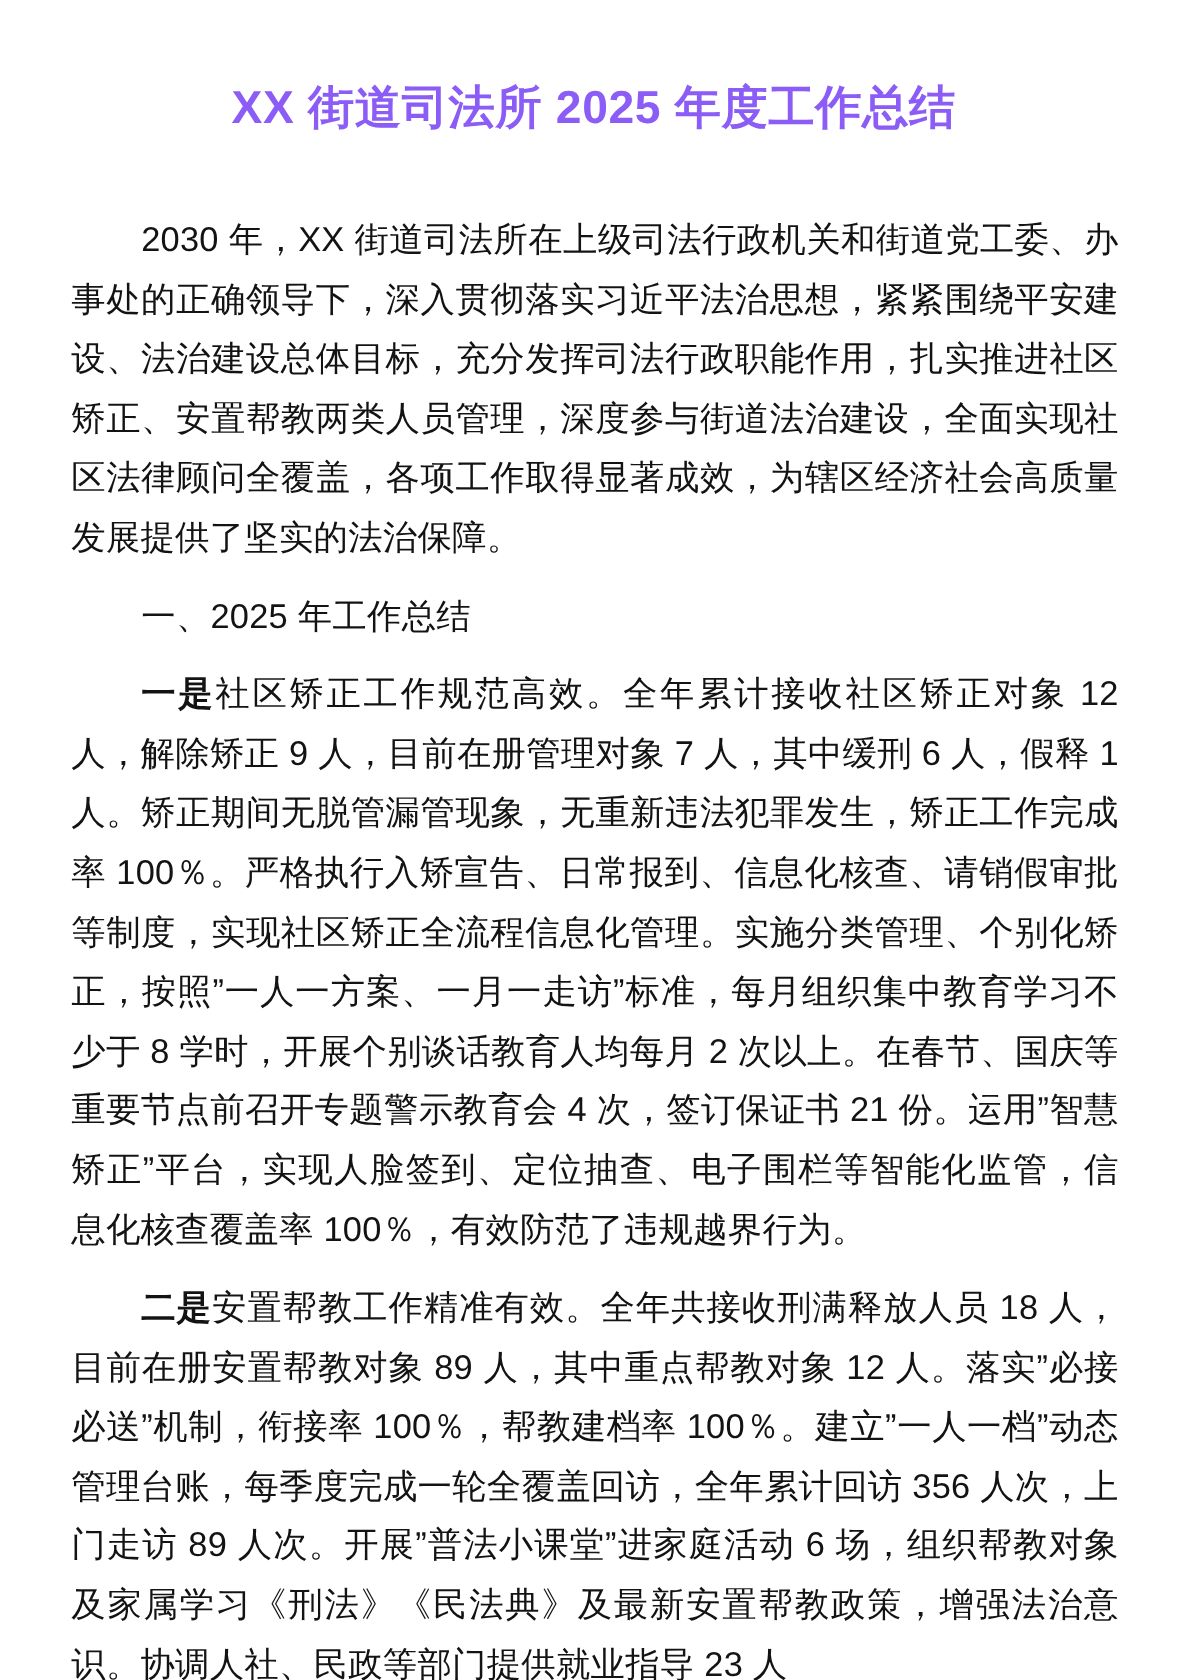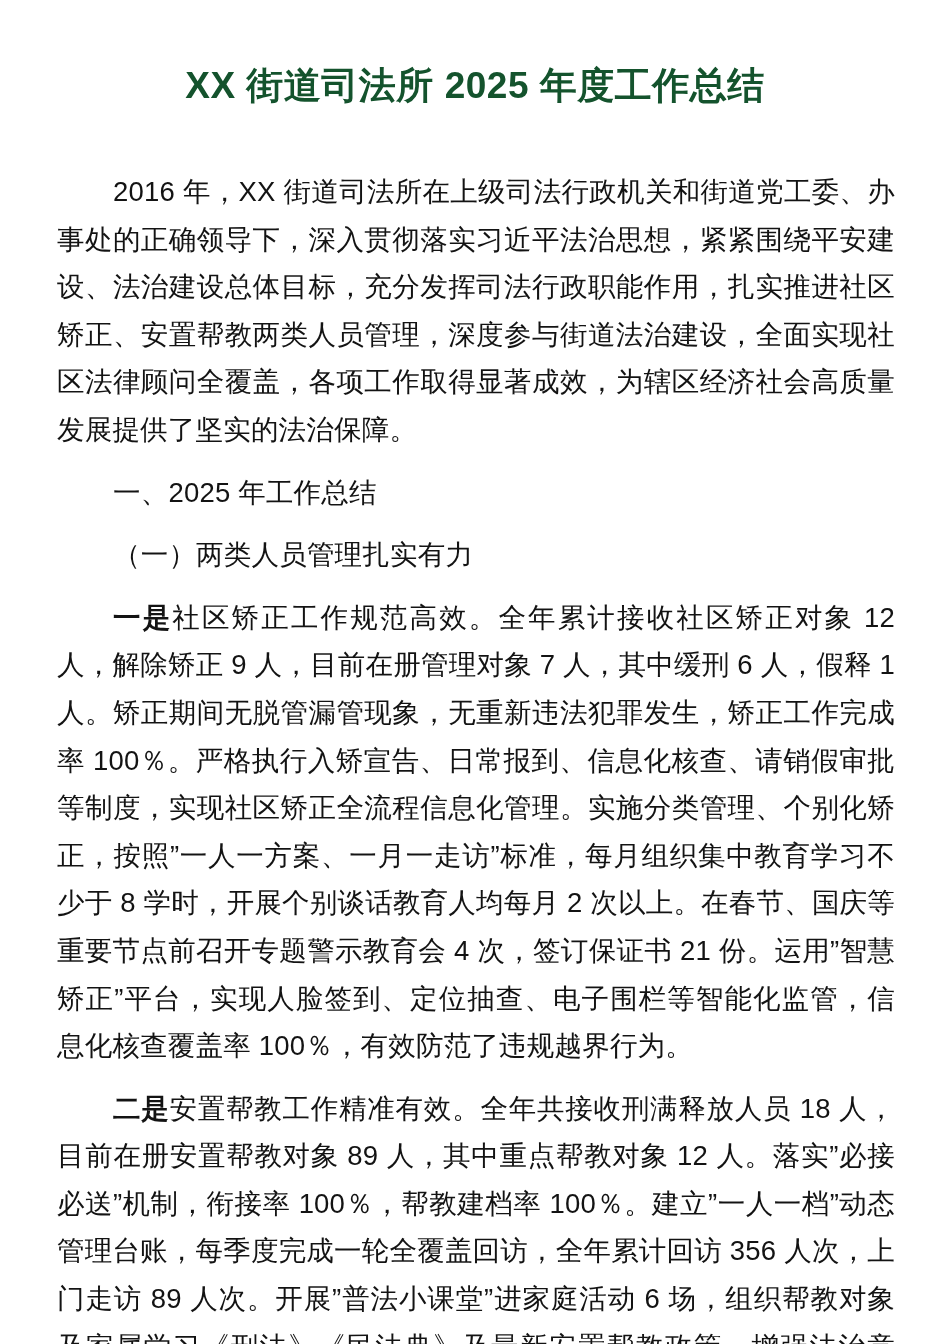--- a/index.html
+++ b/index.html
@@ -22,21 +22,21 @@
   .doc-title {
     position: absolute;
     left: 0;
     top: 62px;
     width: 950px;
     text-align: center;
     font-size: 37px;
     font-weight: 700;
     letter-spacing: 0.5px;
     line-height: 48px;
-    color: #14532d;
+    color: #8b5cf6;
     white-space: nowrap;
   }
   .body-block {
     position: absolute;
     left: 57px;
     top: 168px;
     width: 838px;
   }
   p.para {
     margin: 0;
@@ -58,25 +58,24 @@
 </style>
 </head>
 <body>
 
 <div class="page">
 
   <div class="doc-title">XX 街道司法所 2025 年度工作总结</div>
 
   <div class="body-block">
 
-    <p class="para">2016 年，XX 街道司法所在上级司法行政机关和街道党工委、办事处的正确领导下，深入贯彻落实习近平法治思想，紧紧围绕平安建设、法治建设总体目标，充分发挥司法行政职能作用，扎实推进社区矫正、安置帮教两类人员管理，深度参与街道法治建设，全面实现社区法律顾问全覆盖，各项工作取得显著成效，为辖区经济社会高质量发展提供了坚实的法治保障。</p>
+    <p class="para">2030 年，XX 街道司法所在上级司法行政机关和街道党工委、办事处的正确领导下，深入贯彻落实习近平法治思想，紧紧围绕平安建设、法治建设总体目标，充分发挥司法行政职能作用，扎实推进社区矫正、安置帮教两类人员管理，深度参与街道法治建设，全面实现社区法律顾问全覆盖，各项工作取得显著成效，为辖区经济社会高质量发展提供了坚实的法治保障。</p>
 
     <p class="para">一、2025 年工作总结</p>
 
-    <p class="para">（一）两类人员管理扎实有力</p>
 
     <p class="para"><span class="b">一是</span><span>社区矫正工作规范高效。全年累计接收社区矫正对象 12 人，解除矫正 9 人，目前在册管理对象 7 人，其中缓刑 6 人，假释 1 人。矫正期间无脱管漏管现象，无重新违法犯罪发生，矫正工作完成率 100％。严格执行入矫宣告、日常报到、信息化核查、请销假审批等制度，实现社区矫正全流程信息化管理。实施分类管理、个别化矫正，按照”一人一方案、一月一走访”标准，每月组织集中教育学习不少于 8 学时，开展个别谈话教育人均每月 2 次以上。在春节、国庆等重要节点前召开专题警示教育会 4 次，签订保证书 21 份。运用”智慧矫正”平台，实现人脸签到、定位抽查、电子围栏等智能化监管，信息化核查覆盖率 100％，有效防范了违规越界行为。</span></p>
 
     <p class="para"><span class="b">二是</span><span>安置帮教工作精准有效。全年共接收刑满释放人员 18 人，目前在册安置帮教对象 89 人，其中重点帮教对象 12 人。落实”必接必送”机制，衔接率 100％，帮教建档率 100％。建立”一人一档”动态管理台账，每季度完成一轮全覆盖回访，全年累计回访 356 人次，上门走访 89 人次。开展”普法小课堂”进家庭活动 6 场，组织帮教对象及家属学习《刑法》《民法典》及最新安置帮教政策，增强法治意识。协调人社、民政等部门提供就业指导 23 人</span></p>
 
   </div>
 
 </div>
 
 </body></html>

